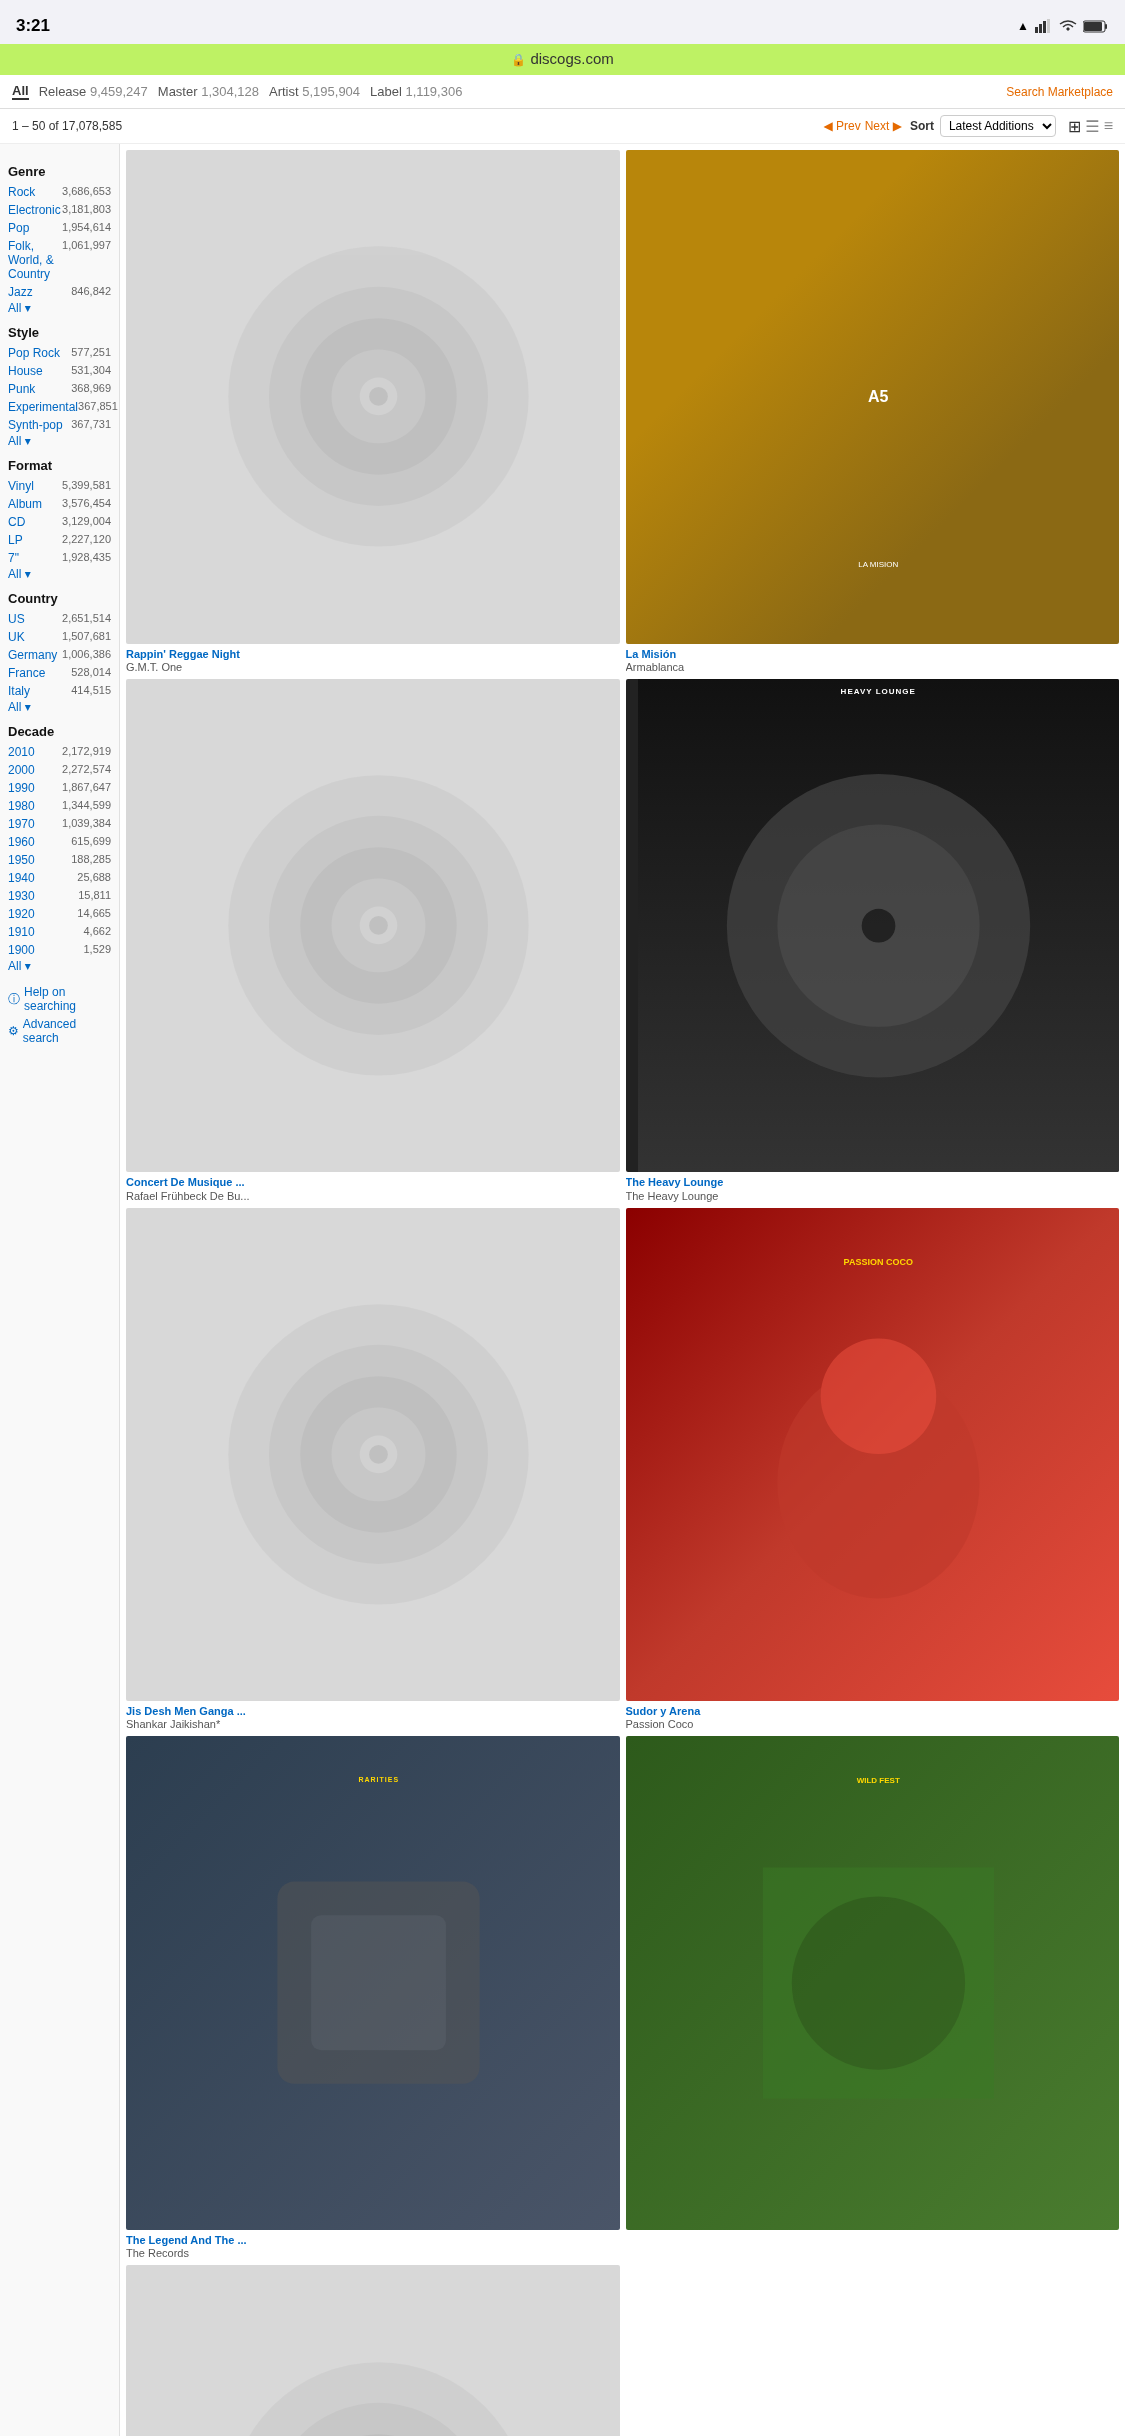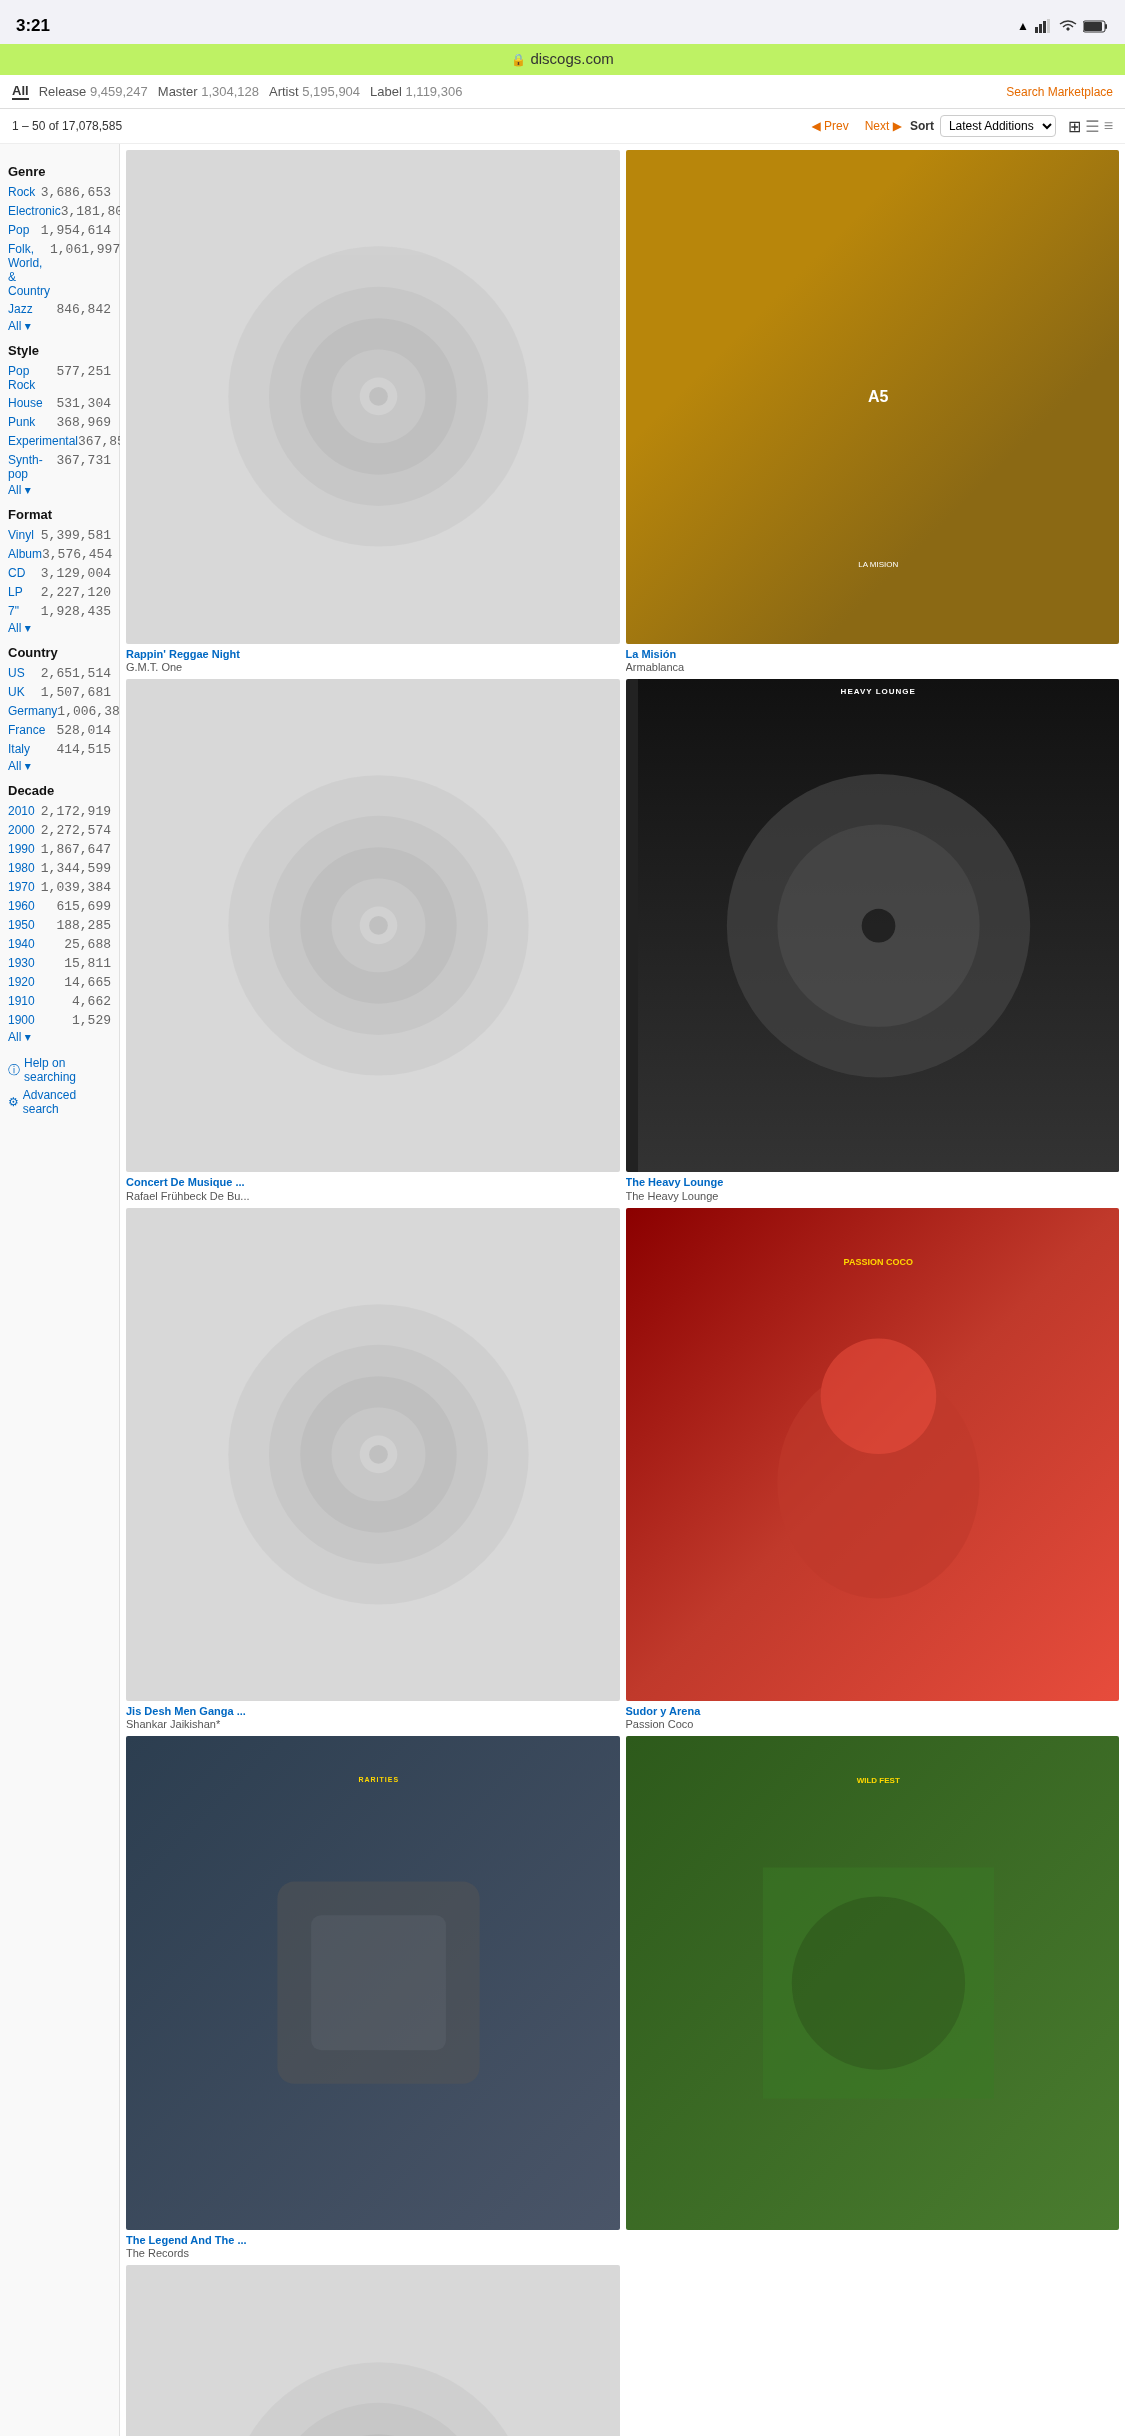--- a/index.html
+++ b/index.html
@@ -55,21 +55,21 @@
 
     
     .results-header {
       background: #fff;
       display: flex;
       align-items: center;
       padding: 6px 12px;
       border-bottom: 1px solid #eee;
     }
     .results-count { font-size: 12px; color: #333; flex: 1; }
-    .results-nav { display: flex; align-items: center; gap: 16px; font-size: 12px; color: #e56a00; margin-left: 36px; }
+    .results-nav { display: flex; align-items: center; gap: 4px; font-size: 12px; color: #e56a00; margin-left: 36px; }
     .sort-area { display: flex; align-items: center; gap: 6px; margin-left: 8px; }
     .sort-label { font-size: 12px; color: #333; font-weight: bold; }
     .sort-select {
       font-size: 12px;
       border: 1px solid #ccc;
       border-radius: 4px;
       padding: 2px 4px;
       background: #fff;
     }
     .view-icons { display: flex; gap: 4px; margin-left: 6px; }
@@ -96,21 +96,21 @@
       margin-top: 10px;
       margin-bottom: 4px;
     }
     .sidebar-item {
       display: flex;
       justify-content: space-between;
       padding: 2px 0;
       cursor: pointer;
     }
     .sidebar-item-label { font-size: 12px; color: #0068c3; }
-    .sidebar-item-count { font-size: 13px; color: #666; font-family: Liberation Mono, monospace; }
+    .sidebar-item-count { font-size: 11px; color: #666; }
     .sidebar-all { font-size: 12px; color: #0068c3; cursor: pointer; display: flex; align-items: center; gap: 2px; }
     .sidebar-help { margin-top: 12px; }
     .sidebar-help-item { font-size: 12px; color: #0068c3; display: flex; align-items: center; gap: 4px; margin-bottom: 4px; cursor: pointer; }
 
     
     .grid-area {
       flex: 1;
       padding: 6px;
       background: #fff;
     }

